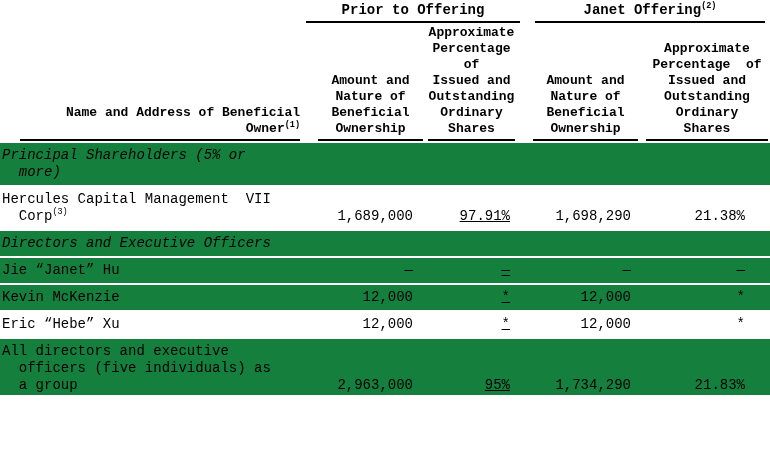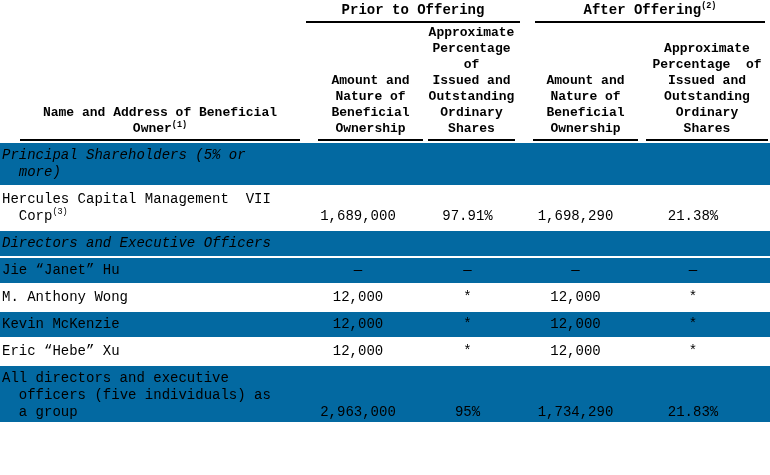--- a/index.html
+++ b/index.html
@@ -27,41 +27,41 @@
   tr.grouphdr td, tr.colhdr td { font-weight: bold; }
   tr.grouphdr { font-size: 14px; line-height: 17px; }
   tr.colhdr  { font-size: 13px; line-height: 16px; }
   .hd {
     border-bottom: 2px solid #000000;
     white-space: pre;
     text-align: center;
     padding-bottom: 2px;
     overflow: visible;
   }
-  .hd.left { text-align: center; margin-left: 20px; }
+  .hd.left { text-align: right; margin-left: 20px; }
   td.gp { padding: 0 0 0 3px; }
   td.ga { padding: 0 5px 0 15px; }
   td.h1 { padding: 0 3px 0 0; }
   td.h2 { padding: 0 2px 0 15px; }
   td.h3 { padding: 0 5px 0 3px; }
   td.h4 { padding: 0 3px 0 13px; }
   td.h5 { padding: 0 2px 0 5px; }
 
   
   tr.body { font-size: 14px; line-height: 17px; }
-  tr.hl td { background: #0369a1; }
+  tr.hl td { background: #15803d; }
   tr.sec td { font-style: italic; }
   td.name {
     white-space: pre-wrap;
     padding: 4px 6px 4px 2px;
     word-break: keep-all;
   }
-  td.val { text-align: center; white-space: pre; }
+  td.val { text-align: right; white-space: pre; }
   td.v2 { padding: 4px 12px 4px 0; }
-  td.v3 { padding: 4px 10px 4px 0; }
+  td.v3 { padding: 4px 10px 4px 0; text-decoration: underline; }
   td.v4 { padding: 4px 10px 4px 0; font-family: Liberation Mono, monospace; }
   td.v5 { padding: 4px 25px 4px 0; }
   tr.last td { padding-bottom: 1px; }
 
   sup.fn {
     font-size: 8.5px;
     font-weight: bold;
     vertical-align: super;
     line-height: 0;
   }
@@ -80,21 +80,21 @@
       <col style="width:129px">
     </colgroup>
 
     <tbody>
         <tr class="grouphdr">
       <td></td>
       <td class="gp" colspan="2">
         <div class="hd"><span>Prior to Offering</span><sup class="fn"></sup></div>
       </td>
       <td class="ga" colspan="2">
-        <div class="hd"><span>After Offering</span><sup class="fn">(2)</sup></div>
+        <div class="hd"><span>Janet Offering</span><sup class="fn">(2)</sup></div>
       </td>
     </tr>
 
     <tr class="colhdr">
       <td class="h1">
         <div class="hd left"><span>Name and Address of Beneficial
 Owner</span><sup class="fn">(1)</sup></div>
       </td>
       <td class="h2">
         <div class="hd">Amount and
@@ -155,27 +155,20 @@
 
 
     <tr class="body hl">
       <td class="name"><span>Jie “Janet” Hu</span><sup class="fn"></sup></td>
       <td class="val v2">—</td>
       <td class="val v3">—</td>
       <td class="val v4">—</td>
       <td class="val v5">—</td>
     </tr>
 
-    <tr class="body">
-      <td class="name"><span>M. Anthony Wong</span><sup class="fn"></sup></td>
-      <td class="val v2">12,000</td>
-      <td class="val v3">*</td>
-      <td class="val v4">12,000</td>
-      <td class="val v5">*</td>
-    </tr>
 
     <tr class="body hl">
       <td class="name"><span>Kevin McKenzie</span><sup class="fn"></sup></td>
       <td class="val v2">12,000</td>
       <td class="val v3">*</td>
       <td class="val v4">12,000</td>
       <td class="val v5">*</td>
     </tr>
 
     <tr class="body">

